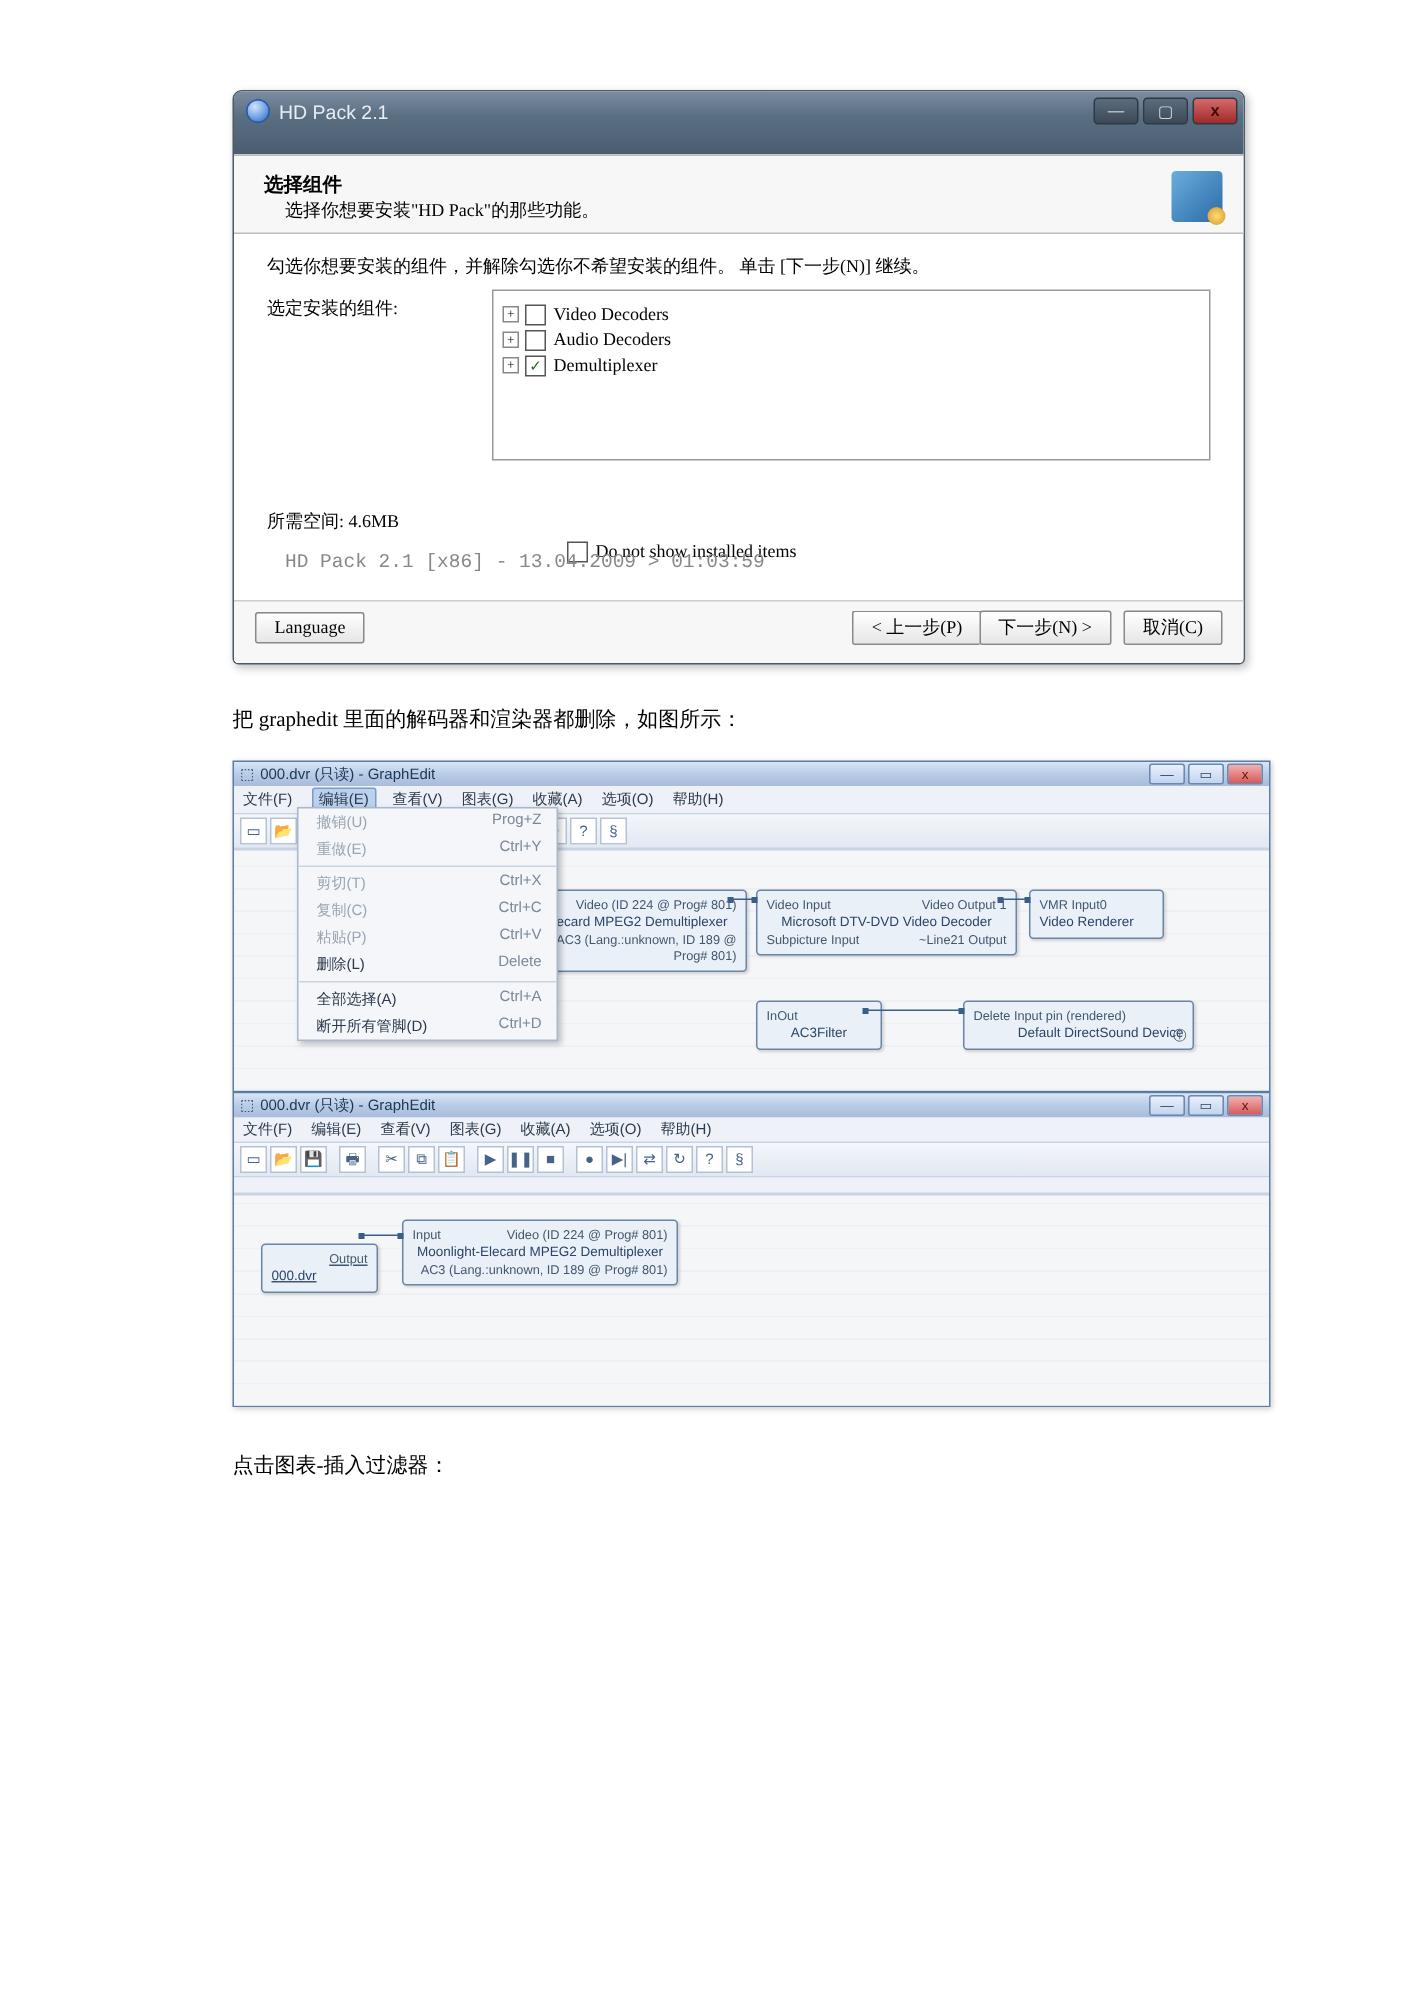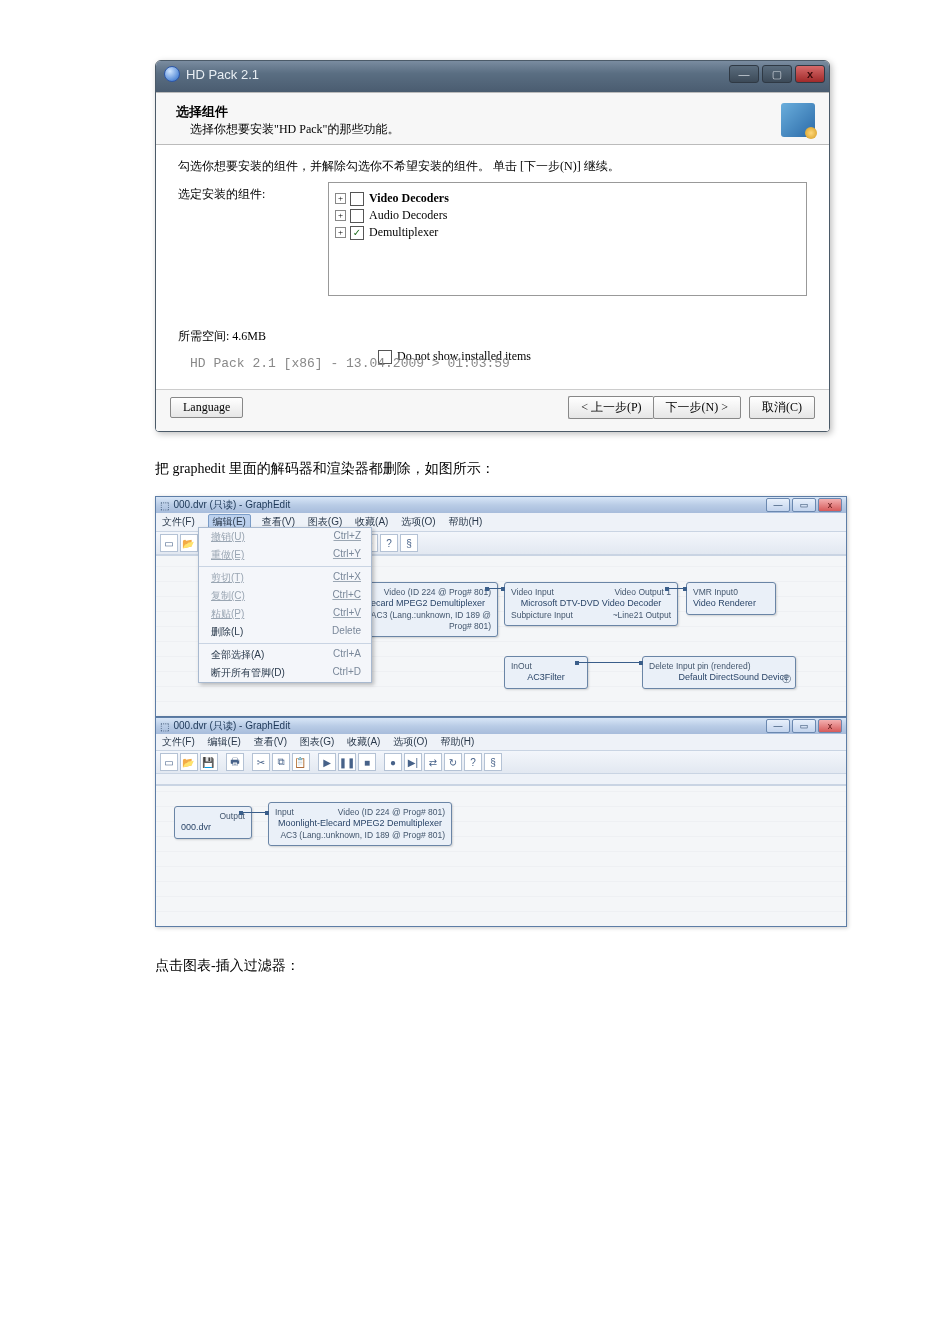--- a/index.html
+++ b/index.html
@@ -20,21 +20,21 @@
     overflow: hidden;
     background: #f0f0f0;
     box-shadow: 2px 2px 6px rgba(0,0,0,.25);
   }
   .titlebar {
     display: flex;
     align-items: center;
     background: linear-gradient(#7a8ca0, #5a6e82 40%, #4a5c70);
     color: #e8eef3;
     height: 26px;
-    padding: 0 4px 5px 8px;
+    padding: 0 4px 16px 8px;
     font-size: 13px;
   }
   .title-icon {
     width: 14px; height: 14px;
     border-radius: 50%;
     border: 1px solid #2d57a8;
     background: radial-gradient(circle at 35% 30%, #cfe5ff, #2768c8);
     margin-right: 6px;
   }
   .winbtns { margin-left: auto; display: flex; gap: 3px; }
@@ -92,21 +92,21 @@
   .exp {
     width:9px; height:9px; border:1px solid #888; margin-right:4px;
     display:flex; align-items:center; justify-content:center; font-size:9px; line-height:1;
   }
   .cb {
     width:12px; height:12px; border:1px solid #555; margin-right:5px;
     background:#fff; display:flex; align-items:center; justify-content:center;
     font-size:10px; color:#1a6b1a;
   }
   .cb.checked::after{content:"✓";}
-  .treebox .bold { font-weight:700; }
+  .treebox .bold { font-weight:400; }
   .spacerow { margin-top: 28px; font-size:12px; display:flex; }
   .inst-chk { margin: 4px 0 0 200px; font-family:"SimSun",serif; font-size:12px; display:flex; align-items:center; }
   .inst-ver { font-size:13px; color:#888; font-family:"Courier New",monospace; margin-left:12px; position:relative; top:-8px;}
   .inst-btns {
     display:flex; align-items:center; padding: 6px 14px 12px 14px;
     background:#f7f7f7; border-top:1px solid #ccc;
   }
   .btn {
     border:1px solid #888; background:linear-gradient(#fff,#e6e6e6);
     padding: 2px 12px; font-size:12px; font-family:"SimSun",serif;
@@ -169,21 +169,21 @@
     position:absolute; left:42px; top:30px;
     background:#f4f6fa; border:1px solid #a8b9cf;
     box-shadow:2px 2px 4px rgba(0,0,0,.25);
     font-size:10px;
     z-index:5;
   }
   .dropdown .row{
     display:flex; padding:2px 10px 2px 12px; color:#2a3a4c;
     min-width:150px; justify-content:space-between;
   }
-  .dropdown .row.disabled{ color:#9aa6b3;text-decoration:underline; }
+  .dropdown .row.disabled{ color:#9aa6b3; }
   .dropdown hr{ border:0; border-top:1px solid #c9d4e3; margin:2px 0; }
   .dropdown .sc{ color:#7a889a; margin-left:18px; font-size:10px;}
   
   .ge-canvas{
     background:repeating-linear-gradient(0deg,#f4f6f8,#f4f6f8 14px,#eef0f3 14px,#eef0f3 15px),
                repeating-linear-gradient(90deg,#f4f6f8,#f4f6f8 14px,#eef0f3 14px,#eef0f3 15px);
     min-height:140px; position:relative;
     border-top:1px solid #c9d4e3;
   }
   .filter{
@@ -294,21 +294,21 @@
     <span class="tb-ico">▶</span>
     <span class="tb-ico">⇄</span>
     <span class="tb-ico">↻</span>
     <span class="tb-ico">?</span>
     <span class="tb-ico">§</span>
   </div>
 
   <div class="dropdown">
     <div class="row disabled">
           <span>撤销(U)</span>
-          <span class="sc">Ctrl+Z</span>
+          <span class="sc">Prog+Z</span>
         </div>
     <div class="row disabled">
           <span>重做(E)</span>
           <span class="sc">Ctrl+Y</span>
         </div>
     <hr>
     <div class="row disabled">
           <span>剪切(T)</span>
           <span class="sc">Ctrl+X</span>
         </div>
@@ -417,21 +417,21 @@
     <span class="tb-sep"></span>
     <span class="tb-ico">●</span>
     <span class="tb-ico">▶|</span>
     <span class="tb-ico">⇄</span>
     <span class="tb-ico">↻</span>
     <span class="tb-ico">?</span>
     <span class="tb-ico">§</span>
   </div>
   <div style="background:#eef2f8; height:10px; border-bottom:1px solid #c9d4e3;"></div>
   <div class="ge-canvas ge-canvas2" style="height:120px;">
-    <div class="filter" style="left:18px; top:20px; width:64px;">
+    <div class="filter" style="left:18px; top:32px; width:64px;text-decoration:underline;">
       <div style="text-align:right">Output</div>
       <div class="name">000.dvr</div>
     </div>
     <div class="filter" style="left:112px; top:16px; width:170px;">
       <div style="display:flex; justify-content:space-between">
             <span>Input</span>
             <span>Video (ID 224 @ Prog# 801)</span>
           </div>
       <div class="name" style="text-align:center">Moonlight-Elecard MPEG2 Demultiplexer</div>
       <div style="text-align:right">AC3 (Lang.:unknown, ID 189 @ Prog# 801)</div>

